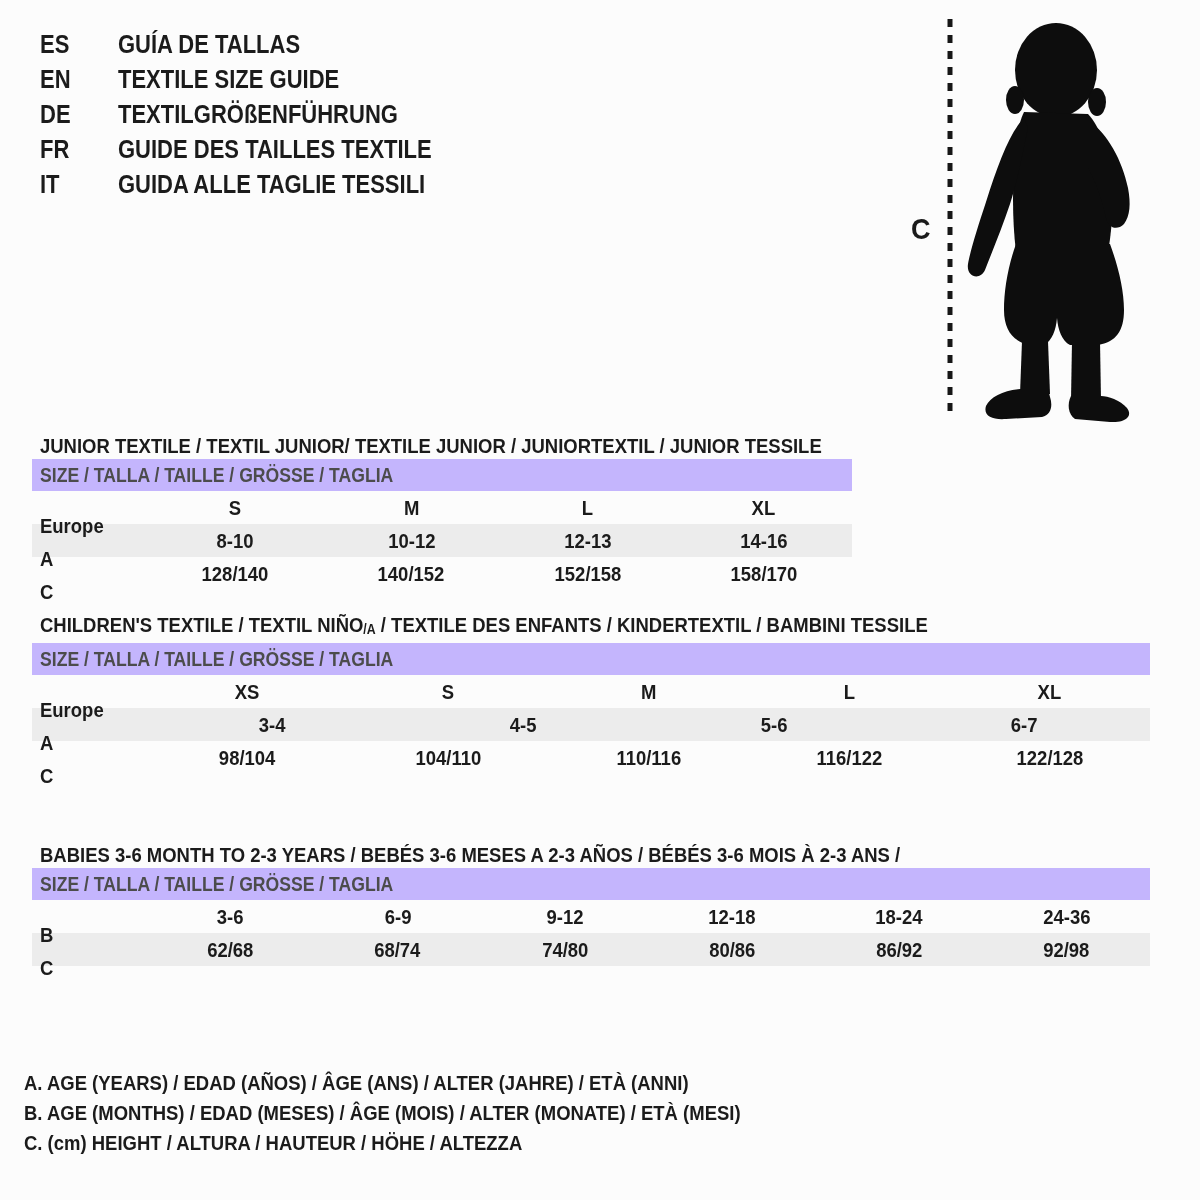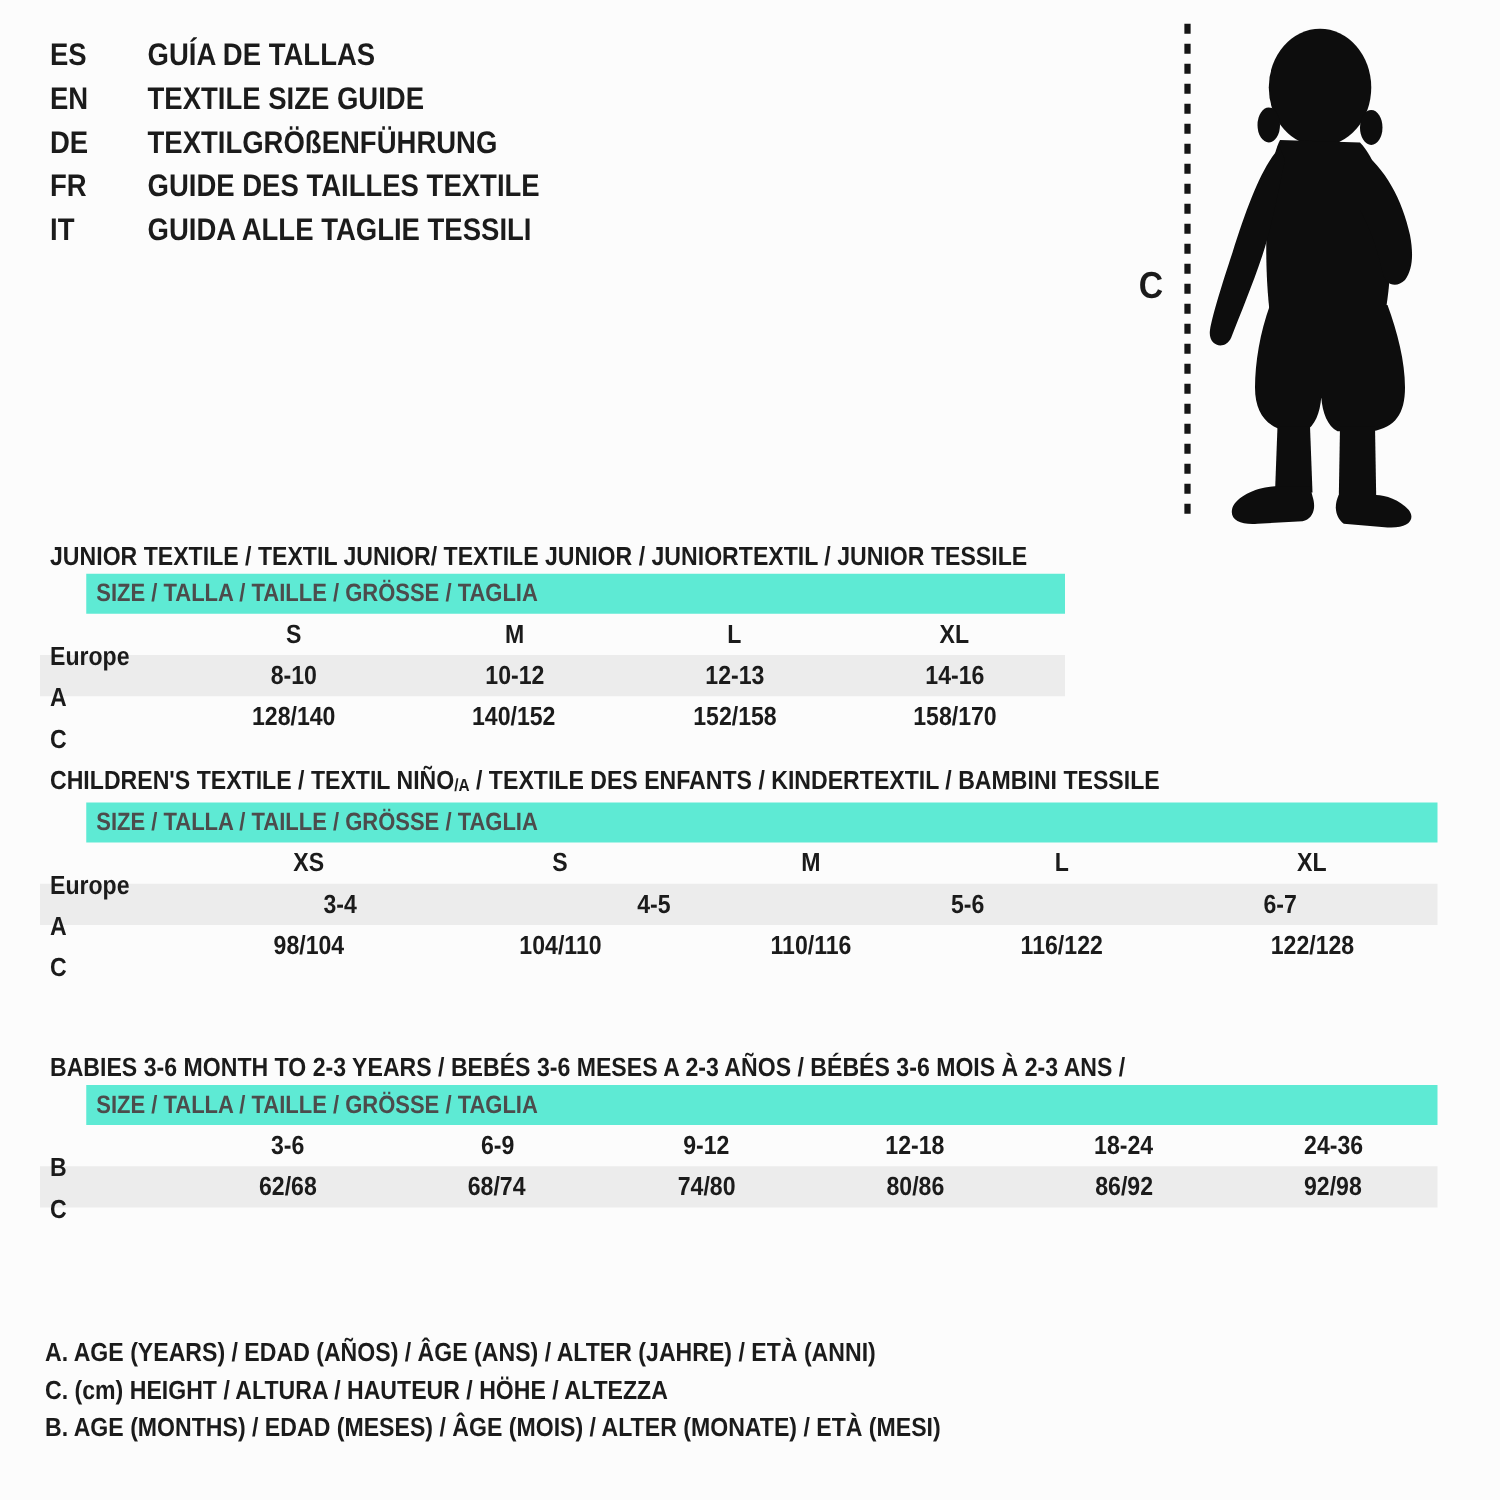--- a/index.html
+++ b/index.html
@@ -22,28 +22,28 @@
 
   
   .section{position:absolute;left:32px;}
   .sec-0{top:432px;width:820px;}
   .sec-1{top:611px;width:1118px;}
   .sec-2{top:841px;width:1118px;}
   .sec-title{font-size:21px;line-height:27px;font-weight:bold;padding-left:8px;}
   .sec-title:last-of-type{margin-bottom:26px;}
   .small-seg{font-size:14px;vertical-align:-2px;}
   .table{width:100%;}
-  .thead{height:32px;line-height:32px;background:#5eead4;color:#4c4c4c;font-weight:bold;font-size:20px;padding-left:8px;box-sizing:border-box;margin-left:37px;}
+  .thead{height:32px;line-height:32px;background:#c4b5fd;color:#4c4c4c;font-weight:bold;font-size:20px;padding-left:8px;box-sizing:border-box;}
   .trow{display:flex;height:33px;line-height:33px;font-size:21px;font-weight:bold;}
   .trow.shade{background:#ececec;}
   .tlabel{width:115px;padding-left:8px;box-sizing:border-box;text-align:left;margin-top:18px;}
   .tcell{flex:1;text-align:center;}
 
   
-  .legend{position:absolute;left:36px;top:1068px;}
+  .legend{position:absolute;left:24px;top:1068px;}
   .legend-line{height:30px;line-height:30px;font-size:21px;font-weight:bold;}
 </style>
 </head>
 <body>
 
 <div class="canvas">
 
   <div class="languages" id="languages">
       <div class="lang-row">
         <span class="lang-code"><span class="cond">ES</span></span>
@@ -167,17 +167,17 @@
             <div class="tcell"><span class="cond-c">80/86</span></div>
             <div class="tcell"><span class="cond-c">86/92</span></div>
             <div class="tcell"><span class="cond-c">92/98</span></div>
           </div>
         </div>
       </div>
     </div>
 
   <div class="legend" id="legend">
       <div class="legend-line"><span class="cond">A. AGE (YEARS) / EDAD (AÑOS) / ÂGE (ANS) / ALTER (JAHRE) / ETÀ (ANNI)</span></div>
+      <div class="legend-line"><span class="cond">B. AGE (MONTHS) / EDAD (MESES) / ÂGE (MOIS) / ALTER (MONATE) / ETÀ (MESI)</span></div>
       <div class="legend-line"><span class="cond">C. (cm) HEIGHT / ALTURA / HAUTEUR / HÖHE / ALTEZZA</span></div>
-      <div class="legend-line"><span class="cond">B. AGE (MONTHS) / EDAD (MESES) / ÂGE (MOIS) / ALTER (MONATE) / ETÀ (MESI)</span></div>
     </div>
 
 </div>
 
 </body></html>

